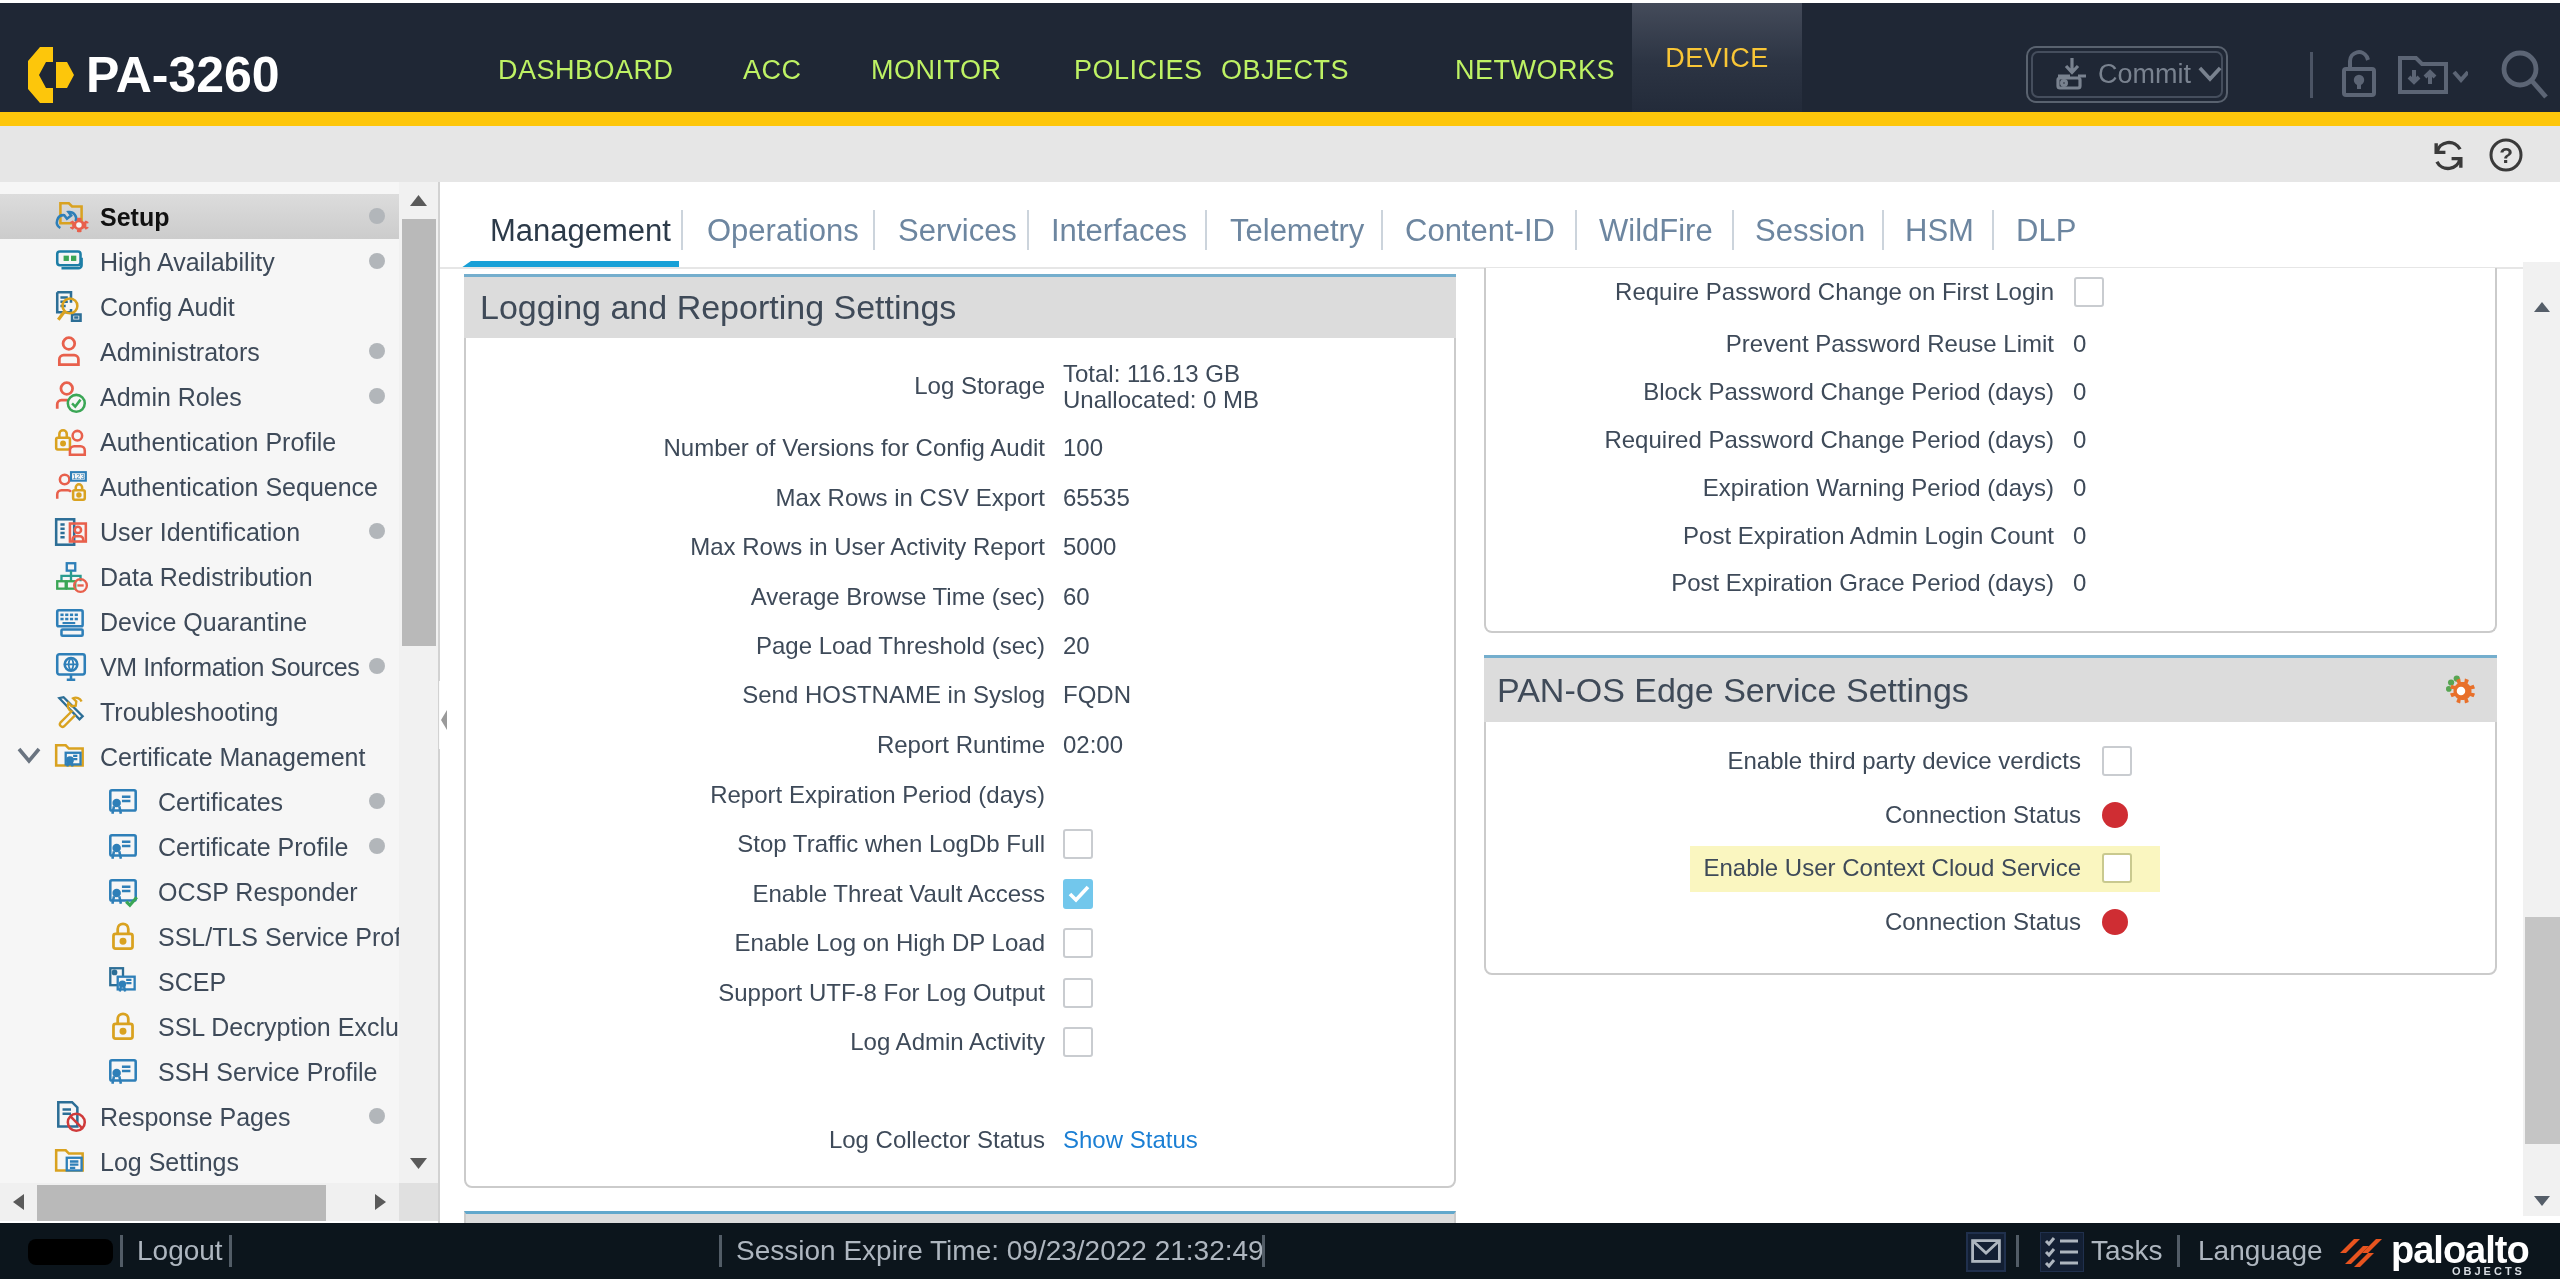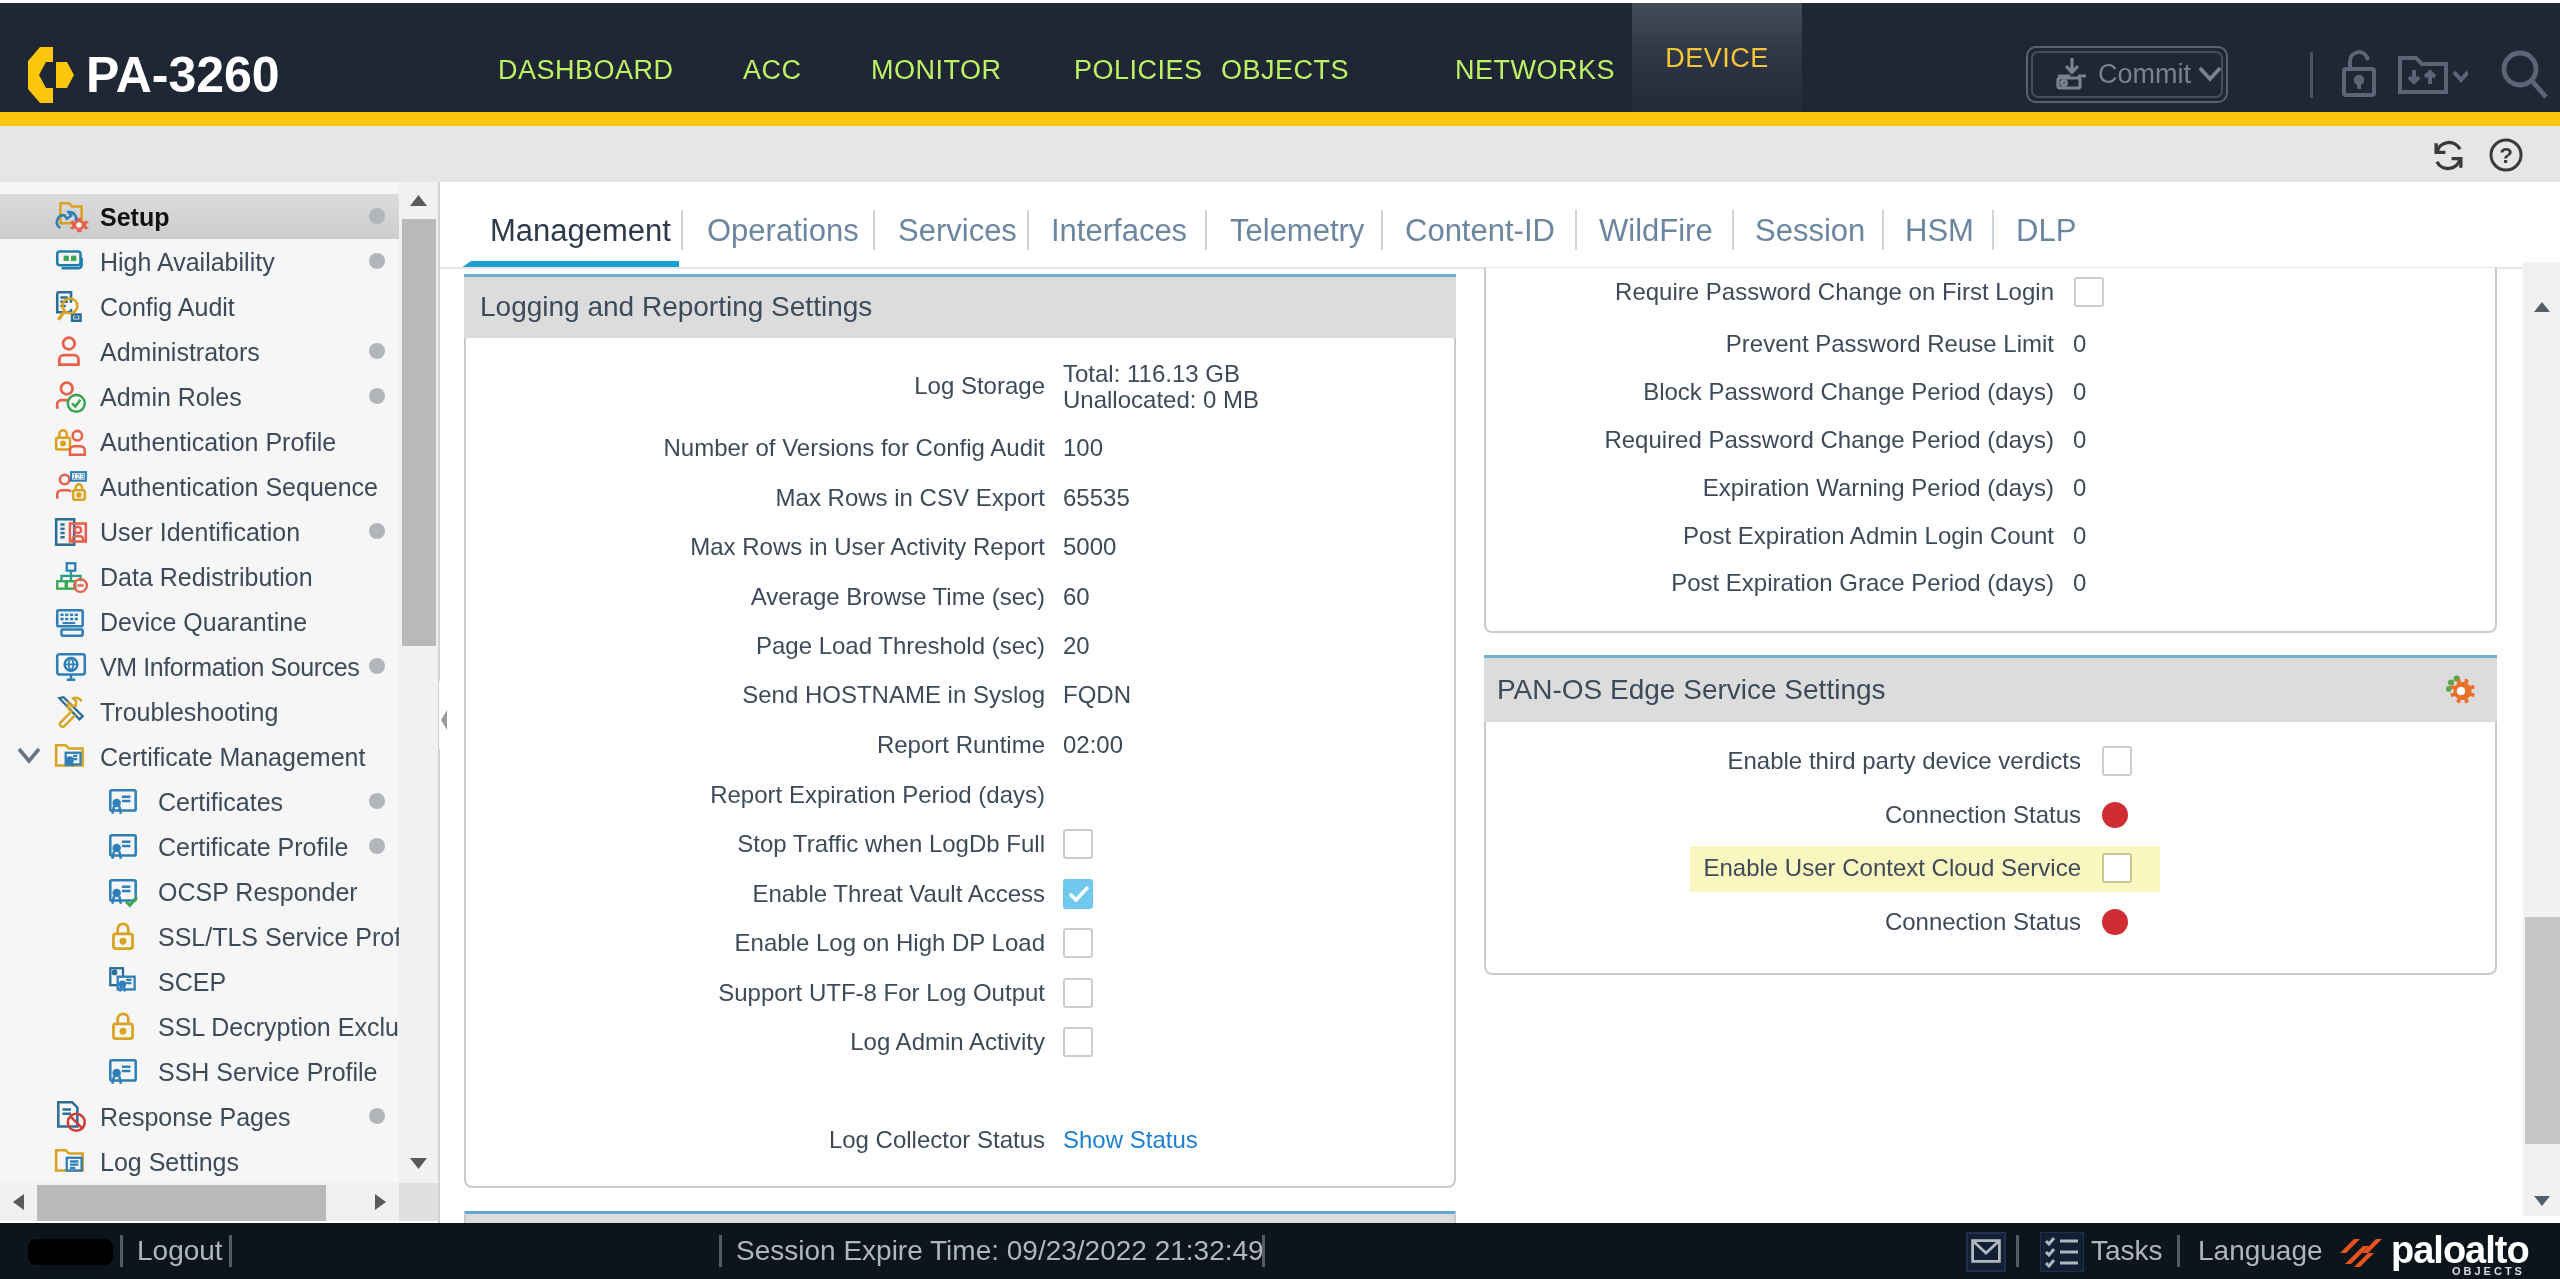--- a/index.html
+++ b/index.html
@@ -44,21 +44,21 @@
   
   #content { position:absolute; left:440px; top:182px; width:2120px; height:1041px; background:#fff; }
   #tabsline { position:absolute; left:440px; top:267px; width:2120px; height:2px; background:#e6e6e6; }
   .tab { position:absolute; top:231px; transform:translateY(-50%); font-size:31px; color:#6d86a0; white-space:nowrap; }
   .tabsep { position:absolute; top:210px; width:2px; height:40px; background:#ccd4dc; }
   #tabactive { color:#2c3a49; }
   #tabline { position:absolute; left:461px; top:261px; width:218px; height:7px; background:#18a0d7; clip-path:polygon(10px 0, 100% 0, 100% 100%, 0 100%); }
 
   .panel { position:absolute; background:#fff; border:2px solid #cbcbcb; border-radius:8px; }
   .phead { position:absolute; left:0px; background:#dcdcdc; border-top:3px solid #74aecd; }
-  .ptitle { position:absolute; color:#3f4a58; font-size:28px; }
+  .ptitle { position:absolute; color:#3f4a58; font-size:34px; }
   .flabel { position:absolute; transform:translateY(-50%); text-align:right; font-size:24px; color:#3e4a59; white-space:nowrap; }
   .fval { position:absolute; transform:translateY(-50%); font-size:24px; color:#3e4a59; white-space:nowrap; }
   .cbox { position:absolute; transform:translateY(-50%); width:30px; height:30px; border:2px solid #c9ccd0; border-radius:3px; background:#fff; }
   .reddot { position:absolute; transform:translateY(-50%); width:26px; height:26px; border-radius:50%; background:#cf2d33; }
 
   #cvsb { position:absolute; left:2523px; top:262px; width:37px; height:954px; background:#f1f1f1; }
   #cvsb .thumb { position:absolute; left:2px; top:655px; width:35px; height:227px; background:#c5c5c5; }
 
   #footer { position:absolute; left:0; top:1223px; width:2560px; height:56px; background:#0c151c; color:#aeb6bf; font-size:28px; }
   .fsep { position:absolute; top:12px; width:3px; height:32px; background:#525c66; }

